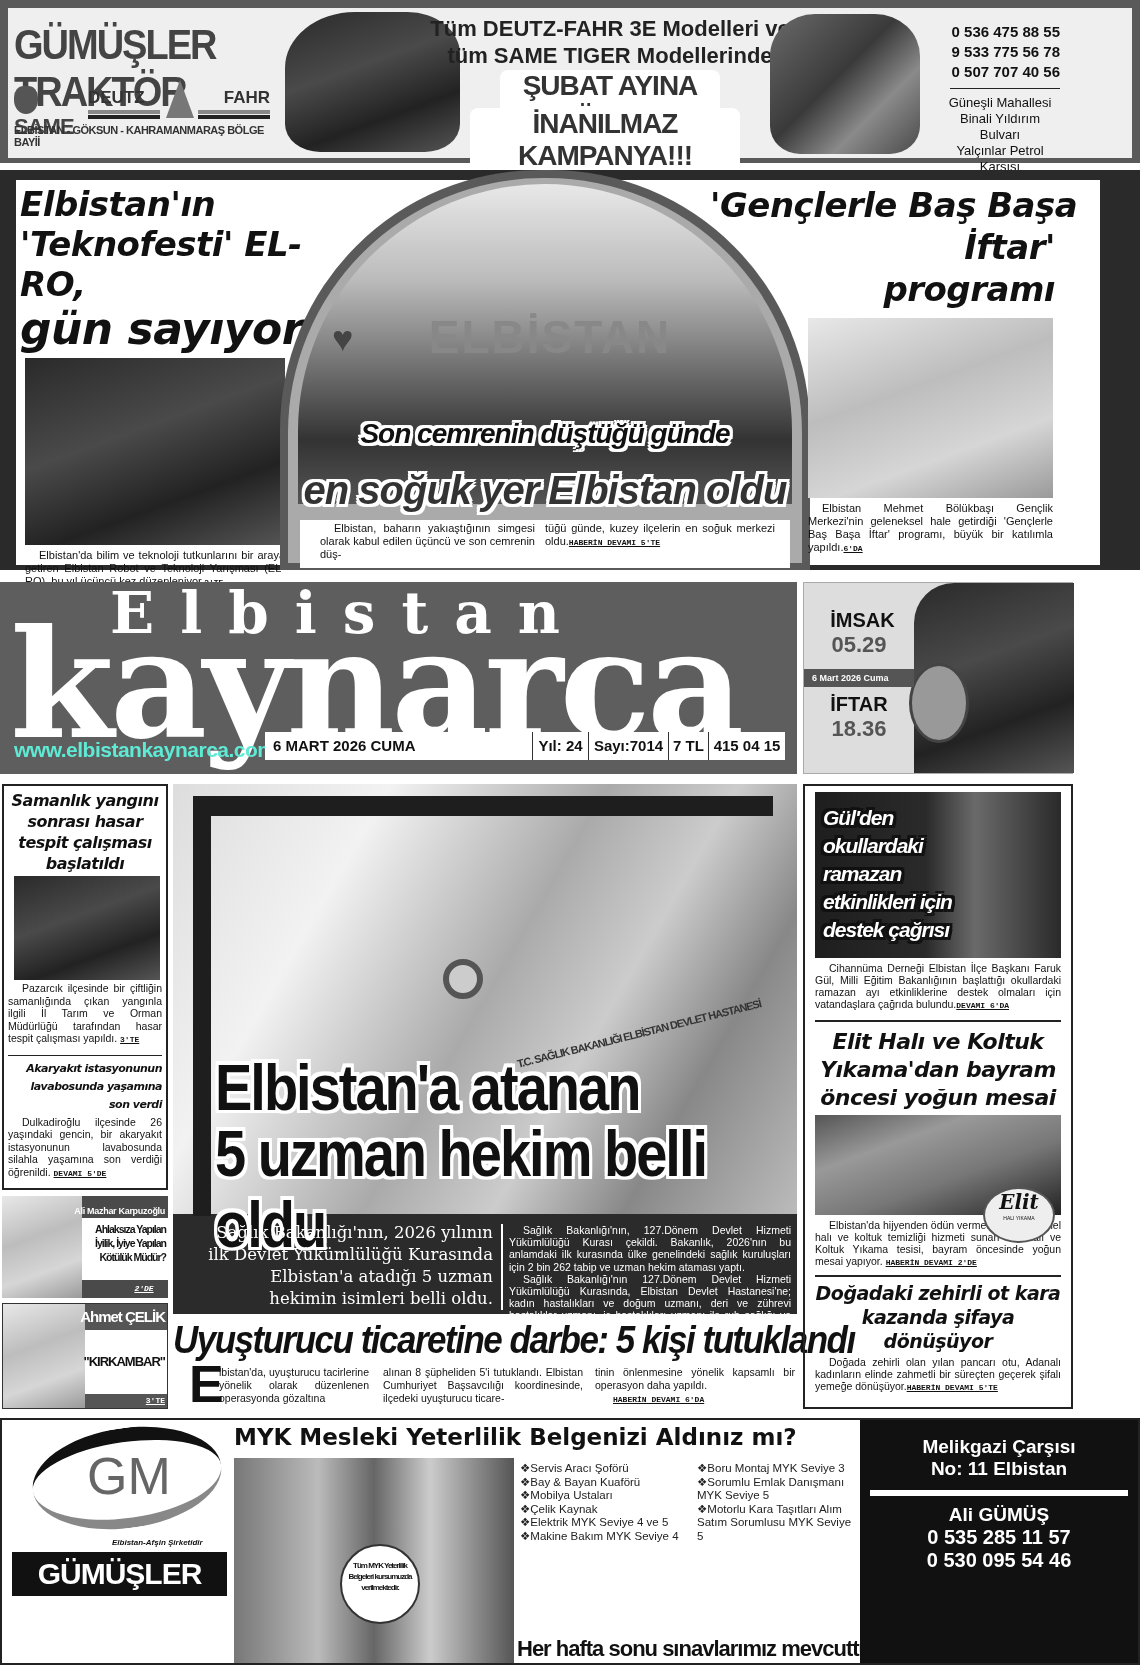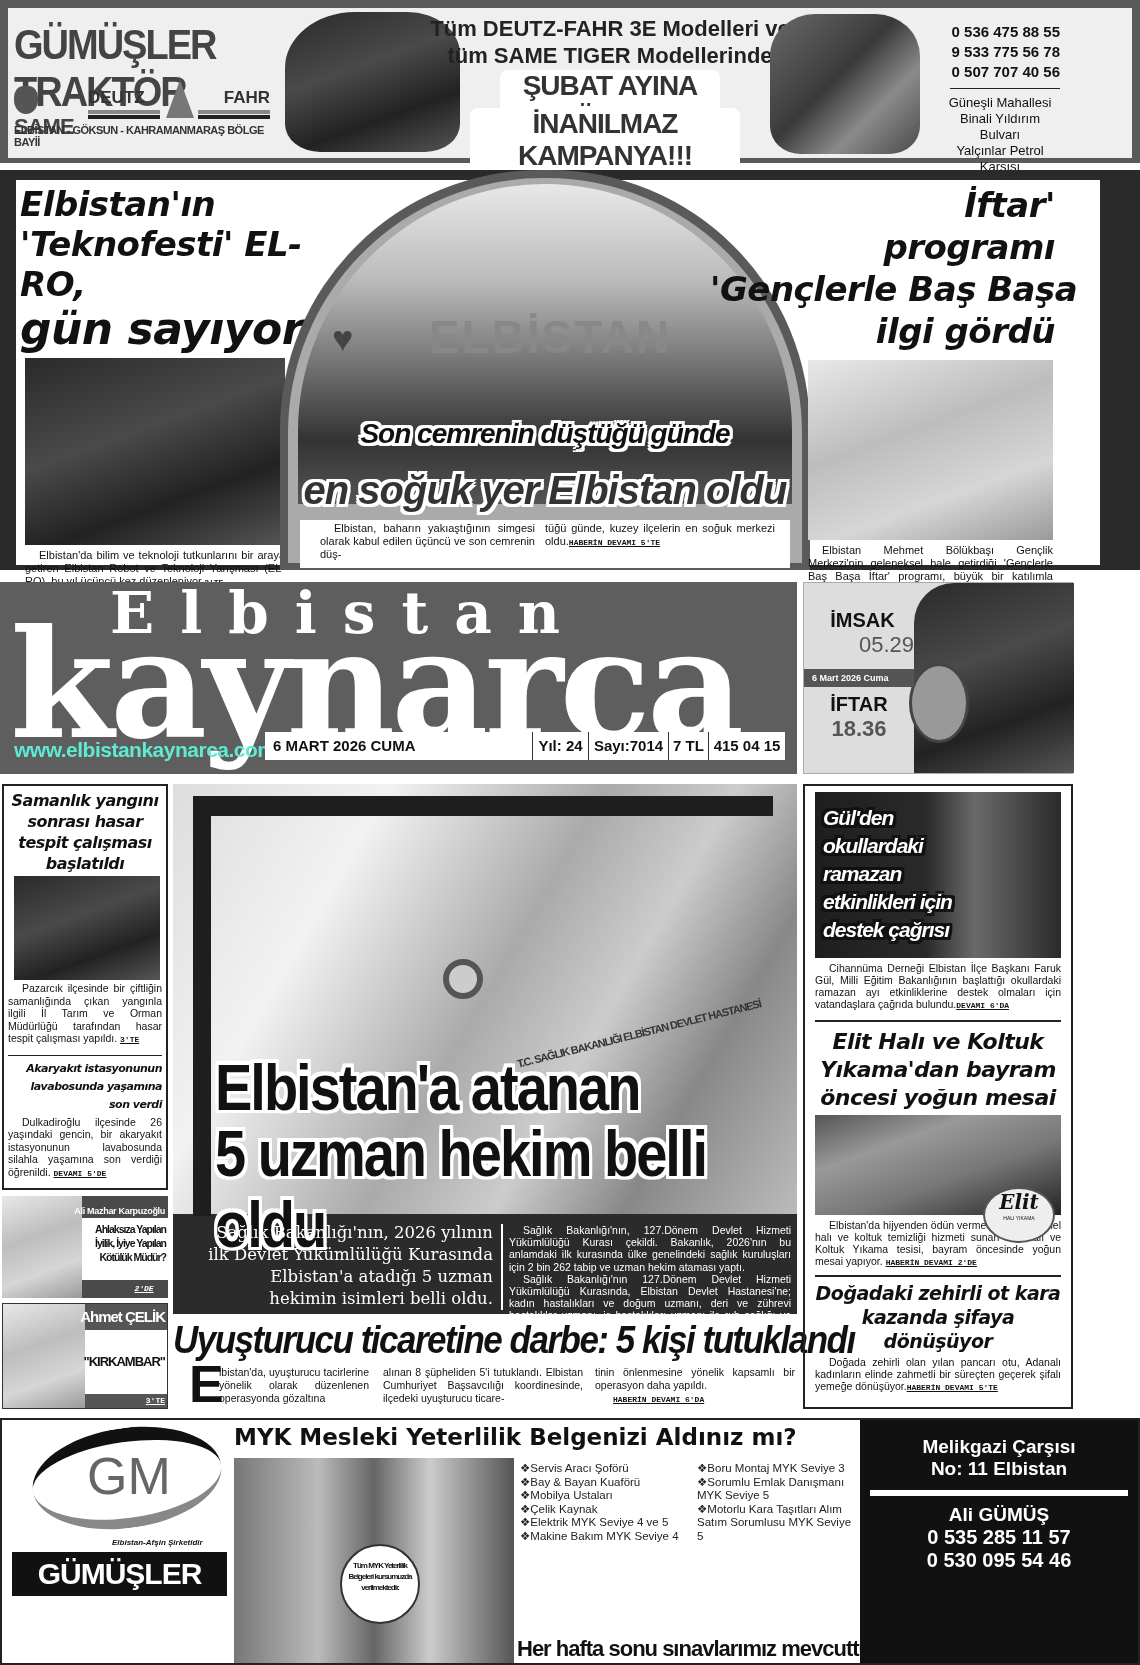--- a/index.html
+++ b/index.html
@@ -76,23 +76,22 @@
     <div class="abs serif-cond outline-text" style="left:10px;top:248px;width:510px;text-align:center;font-size:28px;font-style:italic;">Son cemrenin düştüğü günde</div>
     <div class="abs serif-cond outline-text" style="left:10px;top:298px;width:510px;text-align:center;font-size:40px;font-style:italic;color:#333;">en soğuk yer Elbistan oldu</div>
     <div class="abs" style="left:20px;top:350px;width:490px;height:48px;background:#fff;"></div>
     <div class="abs body-text" style="left:40px;top:352px;width:215px;font-size:11px;">Elbistan, baharın yakıaştığının simgesi olarak kabul edilen üçüncü ve son cemrenin düş-</div>
     <div class="abs body-text" style="left:265px;top:352px;width:230px;font-size:11px;text-indent:0;">
       <span>tüğü günde, kuzey ilçelerin en soğuk merkezi oldu.</span><span class="devam">HABERİN DEVAMI 5'TE</span>
     </div>
   </div>
 
   <div class="abs" style="left:790px;top:14px;width:265px;height:380px;">
+    <div class="ital-head" style="font-size:34px;line-height:42px;text-align:right;white-space:nowrap;margin-left:-80px;">'Gençlerle Baş Başa</div>
     <div class="ital-head" style="font-size:34px;line-height:42px;text-align:right;">İftar' programı</div>
-    <div class="ital-head" style="font-size:34px;line-height:42px;text-align:right;white-space:nowrap;margin-left:-80px;">'Gençlerle Baş Başa</div>
-    <div class="ital-head" style="font-size:34px;line-height:42px;text-align:right;">ilgi gördü</div>
     <div class="photo-light" style="width:245px;height:180px;margin-top:8px;margin-left:18px;"></div>
     <div class="body-text" style="width:245px;margin-left:18px;margin-top:4px;font-size:11px;">
       <span>Elbistan Mehmet Bölükbaşı Gençlik Merkezi'nin geleneksel hale getirdiği 'Gençlerle Baş Başa İftar' programı, büyük bir katılımla yapıldı.</span><span class="devam">6'DA</span>
     </div>
   </div>
 </div>
 
 <div class="abs" style="left:0;top:582px;width:797px;height:192px;background:#5e5e5e;">
   <div class="abs" style="left:110px;top:0;width:520px;font-family:'DejaVu Serif',serif;font-weight:bold;font-size:58px;color:#fff;letter-spacing:26px;line-height:62px;">Elbistan</div>
   <div class="abs" style="left:10px;top:32px;width:790px;font-family:'DejaVu Serif',serif;font-weight:bold;font-size:150px;color:#fff;letter-spacing:-4px;line-height:140px;">kaynarca</div>
@@ -104,21 +103,21 @@
     <div style="width:40px;text-align:center;border-right:1px solid #333;">7 TL</div>
     <div style="width:76px;text-align:center;">415 04 15</div>
   </div>
 </div>
 
 <div class="abs" style="left:803px;top:582px;width:270px;height:192px;background:#ddd;border:1px solid #aaa;">
   <div class="abs photo-dark" style="left:110px;top:0;width:160px;height:190px;border-radius:40px 0 0 0;"></div>
   <div class="abs" style="left:105px;top:80px;width:60px;height:80px;background:#999;border-radius:50%;border:3px solid #444;"></div>
   <div class="abs" style="left:0;top:26px;width:110px;text-align:center;">
     <div style="font-size:20px;font-weight:bold;color:#111;margin-left:7px;">İMSAK</div>
-    <div style="font-size:22px;font-weight:normal;color:#555;text-align:right;">05.29</div>
+    <div style="font-size:22px;font-weight:bold;color:#555;">05.29</div>
   </div>
   <div class="abs" style="left:0;top:86px;width:110px;height:18px;background:#555;color:#fff;font-size:9px;font-weight:bold;line-height:18px;padding-left:8px;">6 Mart 2026  Cuma</div>
   <div class="abs" style="left:0;top:110px;width:110px;text-align:center;">
     <div style="font-size:20px;font-weight:bold;color:#111;">İFTAR</div>
     <div style="font-size:22px;font-weight:bold;color:#555;">18.36</div>
   </div>
 </div>
 
 <div class="abs" style="left:2px;top:784px;width:166px;height:406px;border:2px solid #222;padding:4px;">
   <div>

